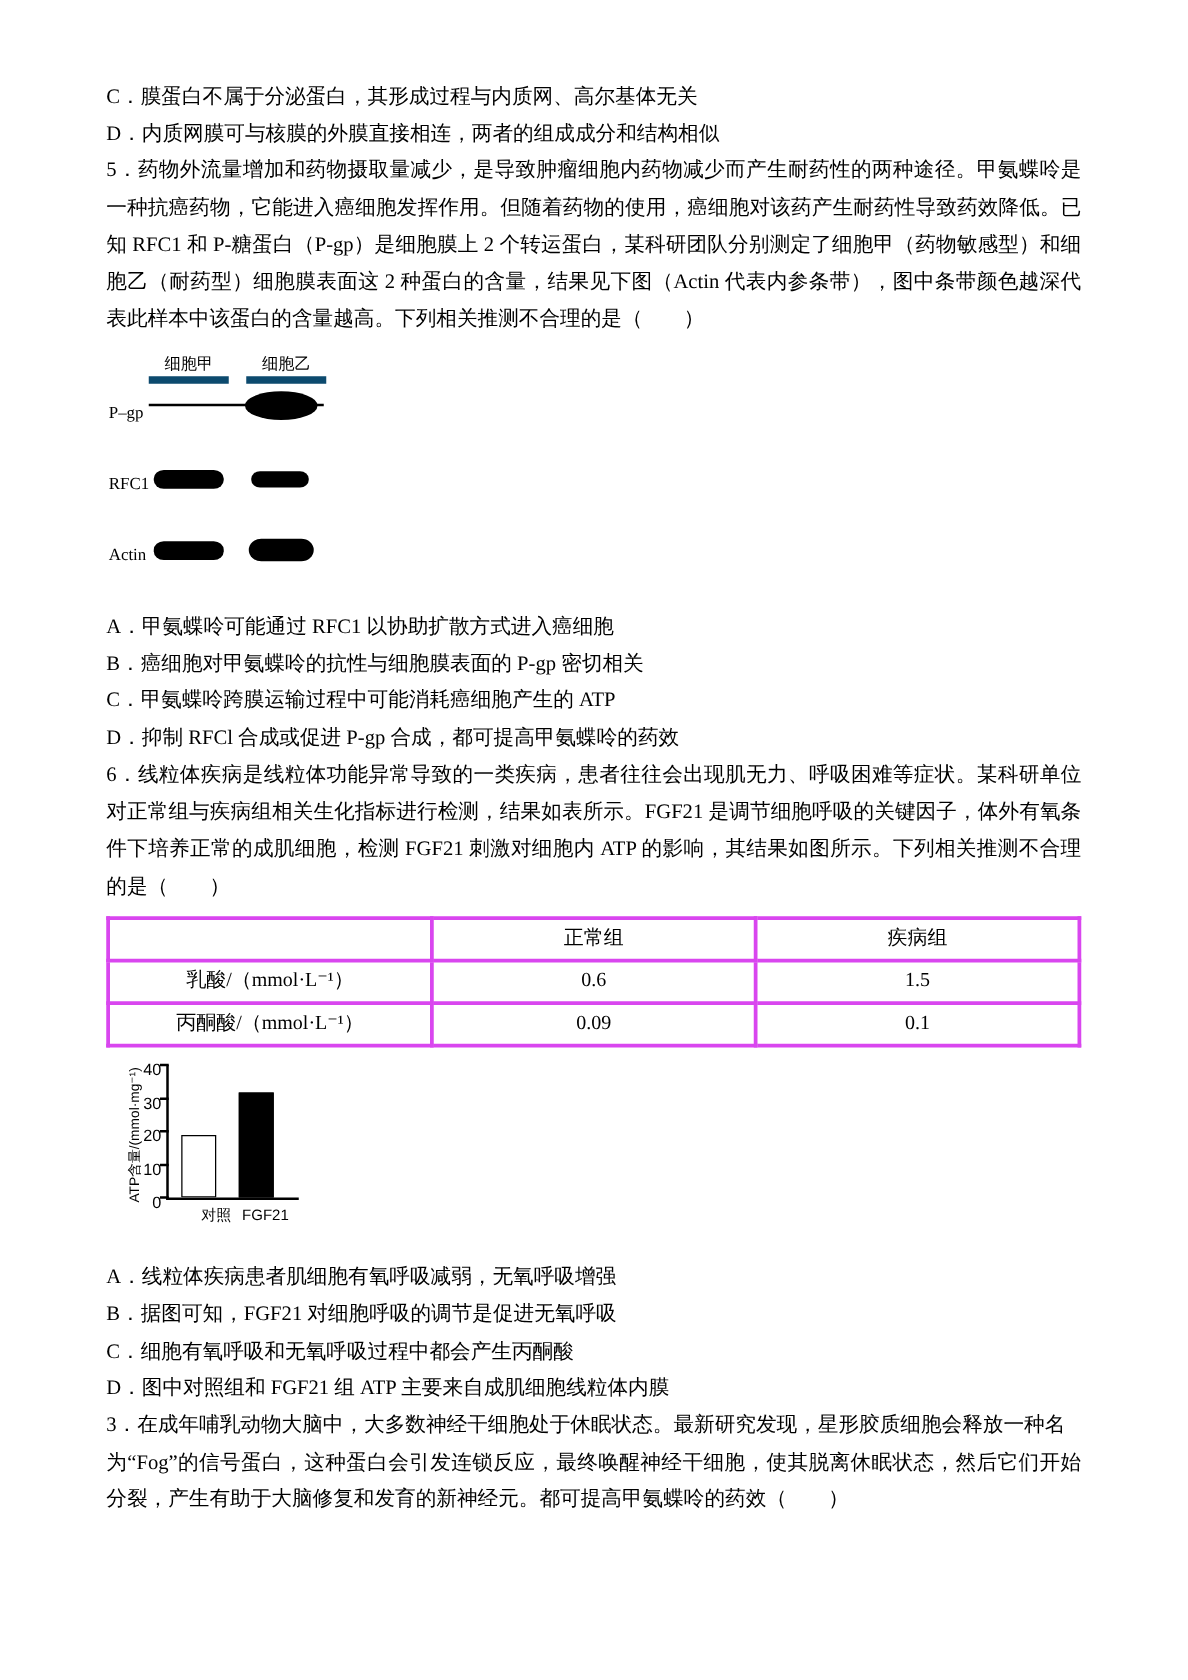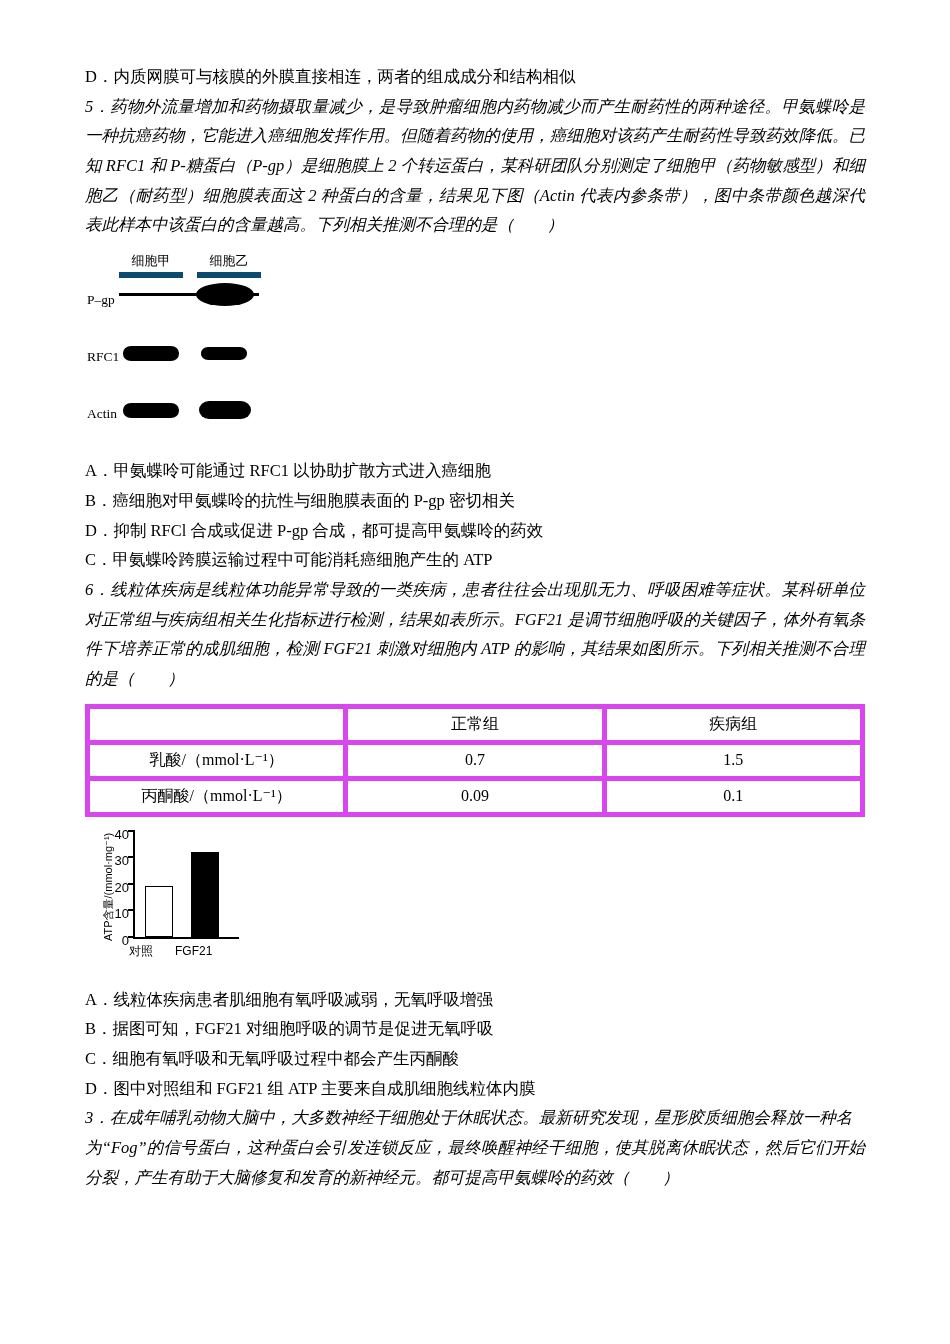--- a/index.html
+++ b/index.html
@@ -11,61 +11,62 @@
     box-sizing: border-box;
     padding: 62px 85px 0 85px;
     font-family: "Liberation Serif", "DejaVu Serif", serif;
     font-size: 16.5px;
     line-height: 1.8;
     color: #000;
     overflow: hidden;
   }
 
   p.line, p.stem { margin: 0; }
-  p.stem { text-align: justify; font-style: italic; }
+  p.stem { text-align: justify; }
 
   
   .blot { position: relative; height: 198px; margin: 12px 0 6px 2px; width: 320px; }
   .blot-headers { position: absolute; left: 32px; top: 0; display: flex; gap: 14px; }
   .blot-header { width: 64px; border-bottom: 6px solid #0c4a6e; text-align: center;
                  font-size: 13px; line-height: 1.35; padding-bottom: 2px; }
   .blot-rows { position: absolute; left: 0; top: 28px; right: 0; }
   .blot-row { position: relative; height: 57px; }
   .blot-label { position: absolute; left: 0; top: 8px; font-size: 13.5px; }
   .lane-0 { --lx: 36px; }
   .lane-1 { --lx: 112px; }
   .band { position: absolute; background: #000; left: var(--lx); }
   .band-strong { top: 9px; width: 56px; height: 15px; border-radius: 8px / 7px; }
   .band-medium { top: 10px; width: 46px; height: 13px; border-radius: 7px / 6px; left: calc(var(--lx) + 2px); }
   .band-thick  { top: 7px; width: 52px; height: 18px; border-radius: 10px / 9px; }
   .band-blob   { top: 3px; width: 58px; height: 23px; border-radius: 50%; left: calc(var(--lx) - 3px); }
   .band-faint-line { top: 13px; height: 2.5px; width: 140px; left: 32px; border-radius: 0; }
 
   
   table.q6-table { border-collapse: collapse; width: 100%; margin: 10px 0 8px 0; table-layout: fixed; }
-  table.q6-table td { border: 5px solid #d946ef; text-align: center; height: 29px;
+  table.q6-table td { border: 3px solid #d946ef; text-align: center; height: 29px;
                       padding: 1px 16px; font-size: 16px; }
 
   
   .chart { position: relative; width: 300px; height: 150px; margin: 6px 0 10px 0;
            font-family: "Liberation Sans", "DejaVu Sans", sans-serif; }
   .chart-plot { position: absolute; left: 48px; top: 6px; width: 104px; height: 106px;
                 border-left: 2px solid #000; border-bottom: 2px solid #000; }
   .chart-ylabel { position: absolute; left: -46px; top: 52px; width: 140px; text-align: center;
                   font-size: 11px; white-space: nowrap; transform: rotate(-90deg); }
   .ytick-label { position: absolute; width: 26px; text-align: right; font-size: 13px; left: 18px; }
   .ytick-mark { position: absolute; left: -7px; width: 7px; height: 2px; background: #000; }
   .chart-bar { position: absolute; bottom: 0; width: 28px; border: 1.5px solid #000; box-sizing: border-box; }
-  .xlabel { position: absolute; width: 56px; text-align: left; font-size: 12px; top: 116px; }
+  .xlabel { position: absolute; width: 56px; text-align: right; font-size: 12px; top: 116px; }
 </style>
 </head>
 <body>
 
 <div class="page">
 
+  <p class="line">C．膜蛋白不属于分泌蛋白，其形成过程与内质网、高尔基体无关</p>
   <p class="line">D．内质网膜可与核膜的外膜直接相连，两者的组成成分和结构相似</p>
 
   <p class="stem">5．药物外流量增加和药物摄取量减少，是导致肿瘤细胞内药物减少而产生耐药性的两种途径。甲氨蝶呤是一种抗癌药物，它能进入癌细胞发挥作用。但随着药物的使用，癌细胞对该药产生耐药性导致药效降低。已知 RFC1 和 P-糖蛋白（P-gp）是细胞膜上 2 个转运蛋白，某科研团队分别测定了细胞甲（药物敏感型）和细胞乙（耐药型）细胞膜表面这 2 种蛋白的含量，结果见下图（Actin 代表内参条带），图中条带颜色越深代表此样本中该蛋白的含量越高。下列相关推测不合理的是（　　）</p>
 
   <div class="blot">
     <div class="blot-headers">
       <div class="blot-header">细胞甲</div>
       <div class="blot-header">细胞乙</div>
     </div>
     <div class="blot-rows">
@@ -82,35 +83,35 @@
         <div class="blot-row">
           <span class="blot-label">Actin</span>
           <div class="band lane-0 band-strong"></div>
           <div class="band lane-1 band-thick"></div>
         </div>
       </div>
   </div>
 
   <p class="line">A．甲氨蝶呤可能通过 RFC1 以协助扩散方式进入癌细胞</p>
   <p class="line">B．癌细胞对甲氨蝶呤的抗性与细胞膜表面的 P-gp 密切相关</p>
+  <p class="line">C．甲氨蝶呤跨膜运输过程中可能消耗癌细胞产生的 ATP</p>
   <p class="line">D．抑制 RFCl 合成或促进 P-gp 合成，都可提高甲氨蝶呤的药效</p>
-  <p class="line">C．甲氨蝶呤跨膜运输过程中可能消耗癌细胞产生的 ATP</p>
 
   <p class="stem">6．线粒体疾病是线粒体功能异常导致的一类疾病，患者往往会出现肌无力、呼吸困难等症状。某科研单位对正常组与疾病组相关生化指标进行检测，结果如表所示。FGF21 是调节细胞呼吸的关键因子，体外有氧条件下培养正常的成肌细胞，检测 FGF21 刺激对细胞内 ATP 的影响，其结果如图所示。下列相关推测不合理的是（　　）</p>
 
   <table class="q6-table">
     <tbody>
       <tr>
         <td></td>
         <td>正常组</td>
         <td>疾病组</td>
       </tr>
       <tr>
         <td>乳酸/（mmol·L⁻¹）</td>
-        <td>0.7</td>
+        <td>0.6</td>
         <td>1.5</td>
       </tr>
       <tr>
         <td>丙酮酸/（mmol·L⁻¹）</td>
         <td>0.09</td>
         <td>0.1</td>
       </tr>
     </tbody>
   </table>
 

